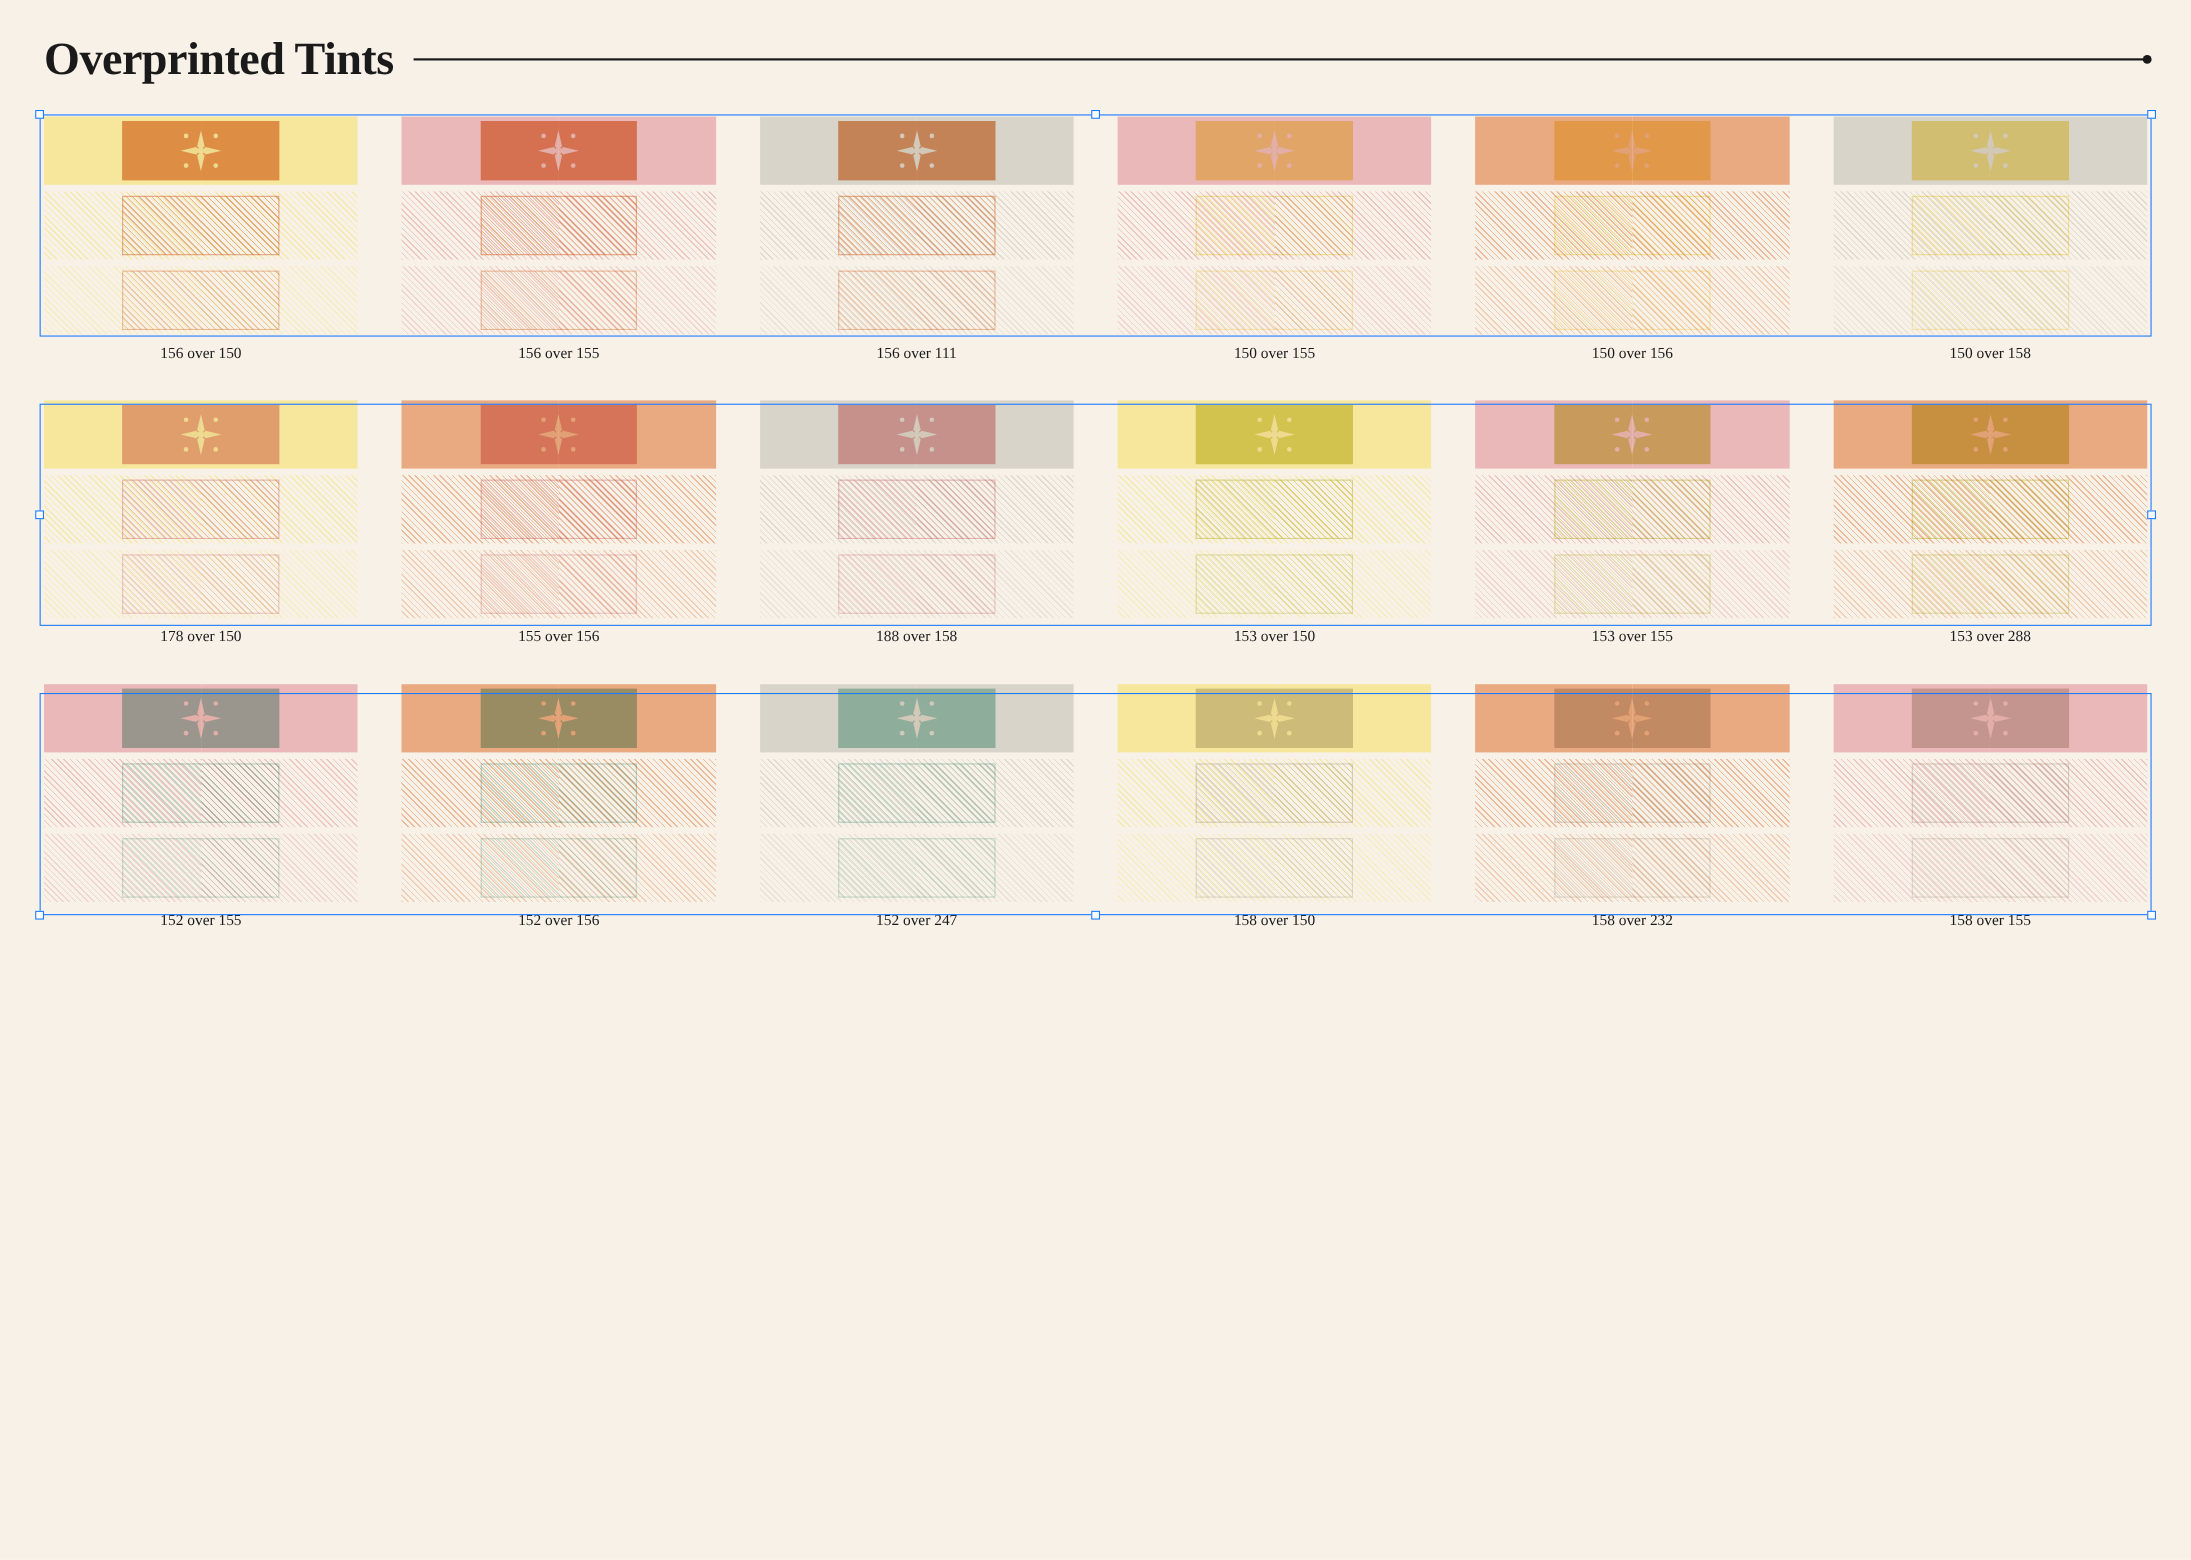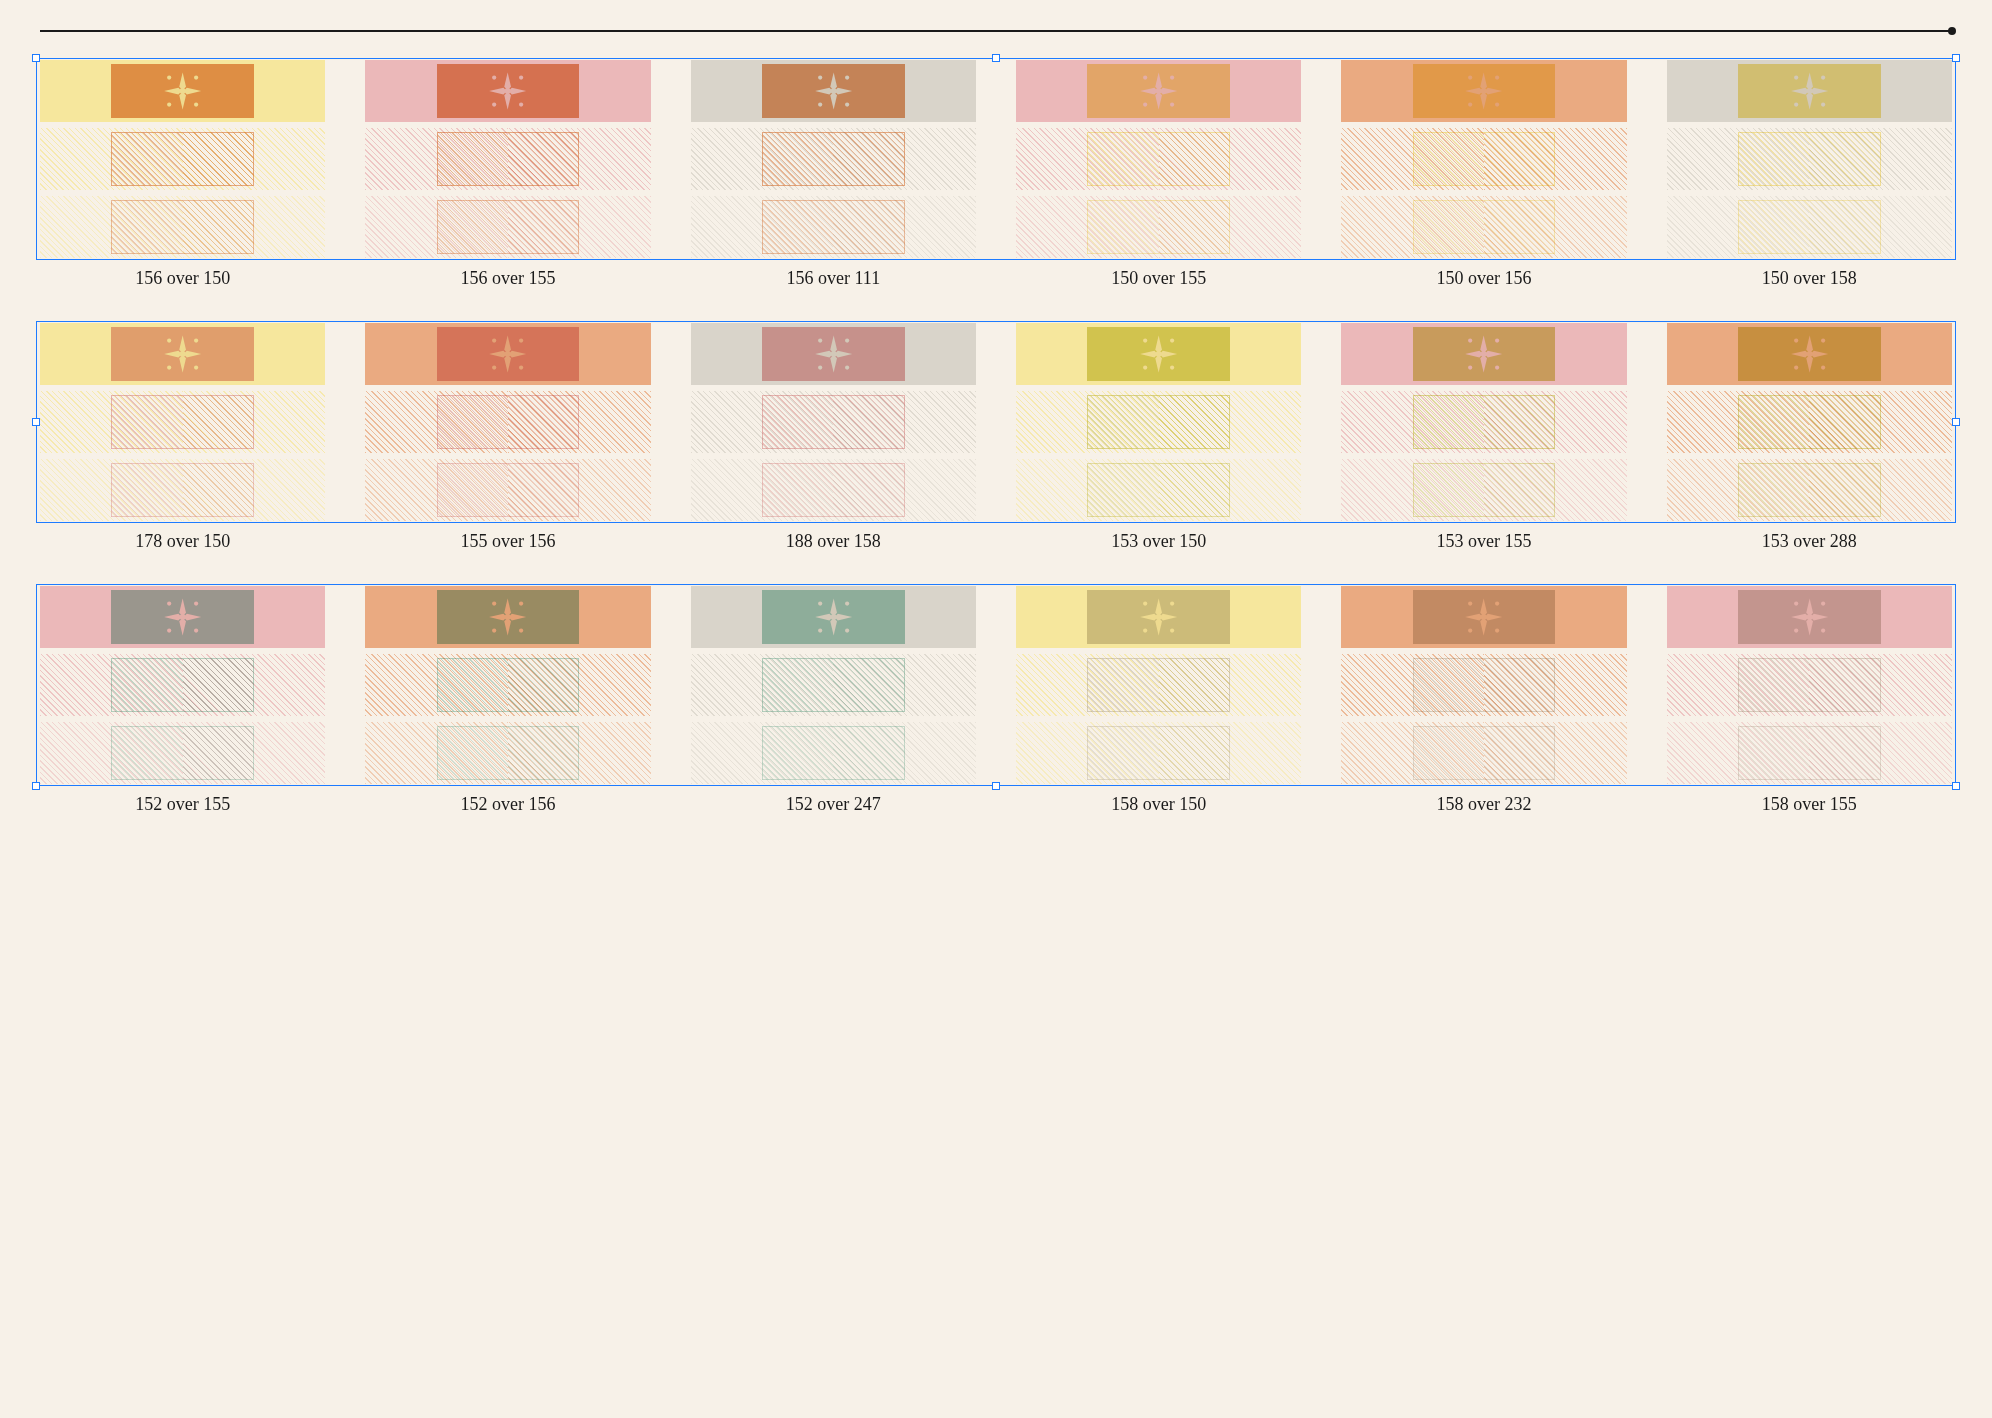--- a/index.html
+++ b/index.html
@@ -109,30 +109,31 @@
     position: absolute;
     inset: 0;
   }
   .outline {
     position: absolute;
     inset: 0;
     border: 1.5px solid currentColor;
   }
   .label {
     margin-top: 10px;
-    font-size: 18px;
+    font-size: 14px;
     text-align: right;
     font-family: Georgia, serif;
     font-variant-numeric: oldstyle-nums;
   }
 </style>
 </head>
 <body>
 
 <div class="header">
+  <h1 class="title">Overprinted Tints</h1>
   <div class="rule"></div>
 </div>
 
 <div class="sel-wrap">
   <div id="grid" class="grid">
       <div class="cell">
         <div class="swatches">
           <div class="row">
             <div class="half left" style="background: rgb(246, 229, 143); opacity: 0.85;"></div>
             <div class="half right" style="background: rgb(246, 229, 143); opacity: 0.85;"></div>

